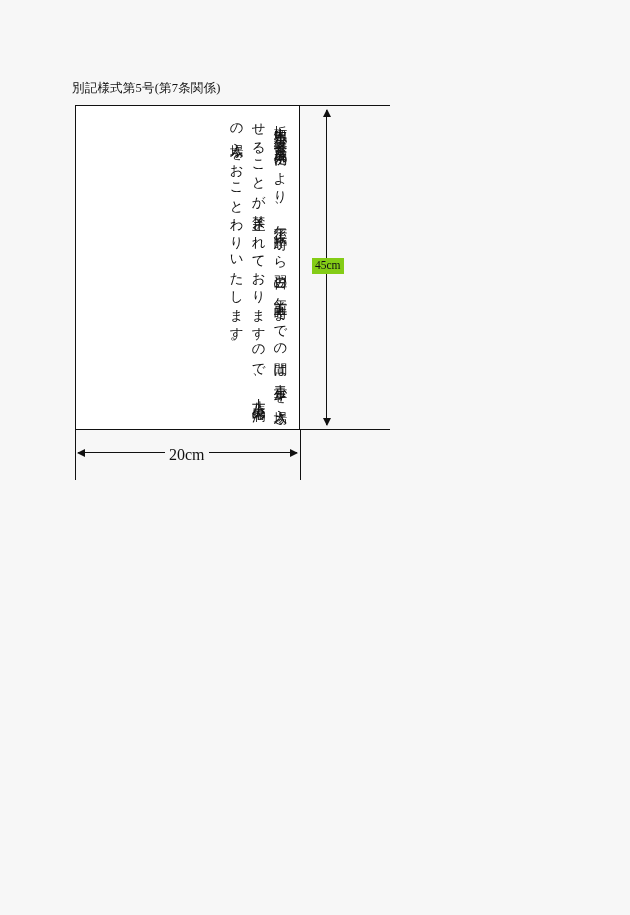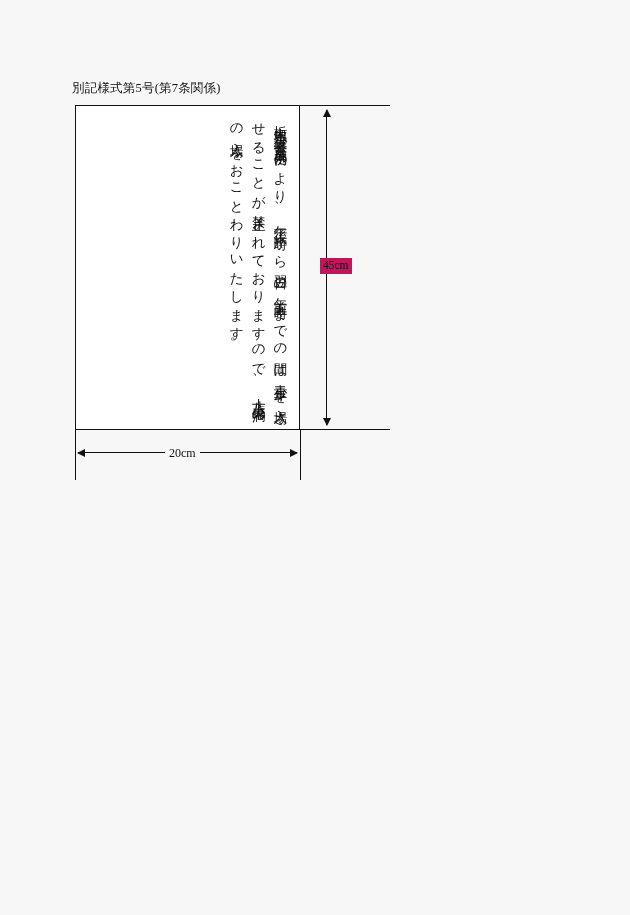--- a/index.html
+++ b/index.html
@@ -116,25 +116,25 @@
     top: -1px;
     border-bottom: 8px solid #111;
   }
   .dim-v::after {
     bottom: -1px;
     border-top: 8px solid #111;
   }
 
   .dim-v-label {
     position: absolute;
-    left: 320px;
+    left: 312px;
     top: 258px;
     font-size: 11.5px;
     font-family: "Liberation Serif", serif;
-    background: #be185d;
+    background: #84cc16;
     padding: 2px 3px;
     line-height: 1;
   }
 
   .dim-h {
     position: absolute;
     left: 78px;
     top: 452px;
     width: 219px;
     height: 1px;
@@ -156,21 +156,21 @@
   }
   .dim-h::after {
     right: -1px;
     border-left: 8px solid #111;
   }
 
   .dim-h-label {
     position: absolute;
     left: 165px;
     top: 445px;
-    font-size: 12px;
+    font-size: 16px;
     font-family: "Liberation Serif", serif;
     background: #f7f7f7;
     padding: 2px 4px;
     line-height: 1;
   }
 </style>
 </head>
 <body>
 
 <div class="page">

